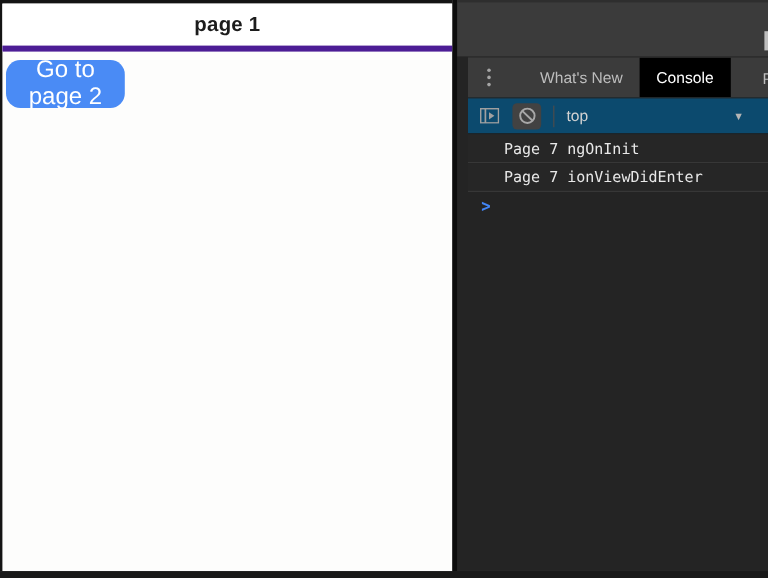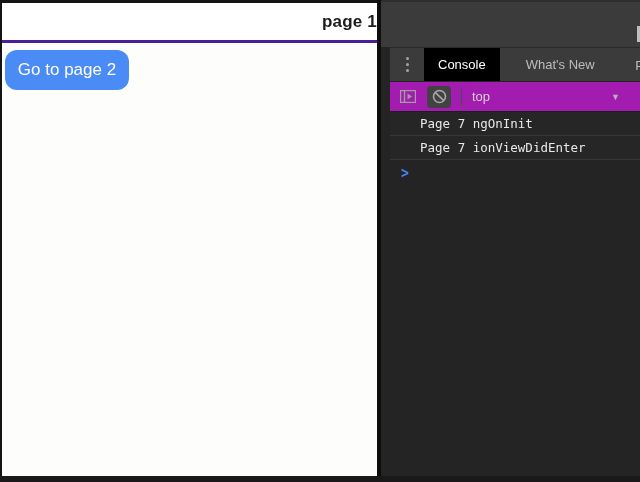--- a/index.html
+++ b/index.html
@@ -8,29 +8,29 @@
     position:relative;width:640px;height:482px;overflow:hidden;
     font-family:"Liberation Sans",sans-serif;background:#242424;
   }
 
   
   .app-pane{
     position:absolute;left:0;top:0;width:377px;height:476px;
     background:#fdfdfc;border-left:2px solid #141414;border-top:3px solid #141414;
   }
   .app-header{
-    height:40px;background:#ffffff;border-bottom:3px solid #4c1d95;
-    display:flex;align-items:center;justify-content:flex-end;
+    height:40px;background:#ffffff;border-bottom:5px solid #4c1d95;
+    display:flex;align-items:center;justify-content:center;
   }
   .app-title{font-size:17px;font-weight:600;color:#1c1c1c;letter-spacing:.2px;}
   .app-content{position:relative;height:432px;}
   .go-btn{
-    position:absolute;left:3px;top:7px;width:124px;height:40px;
+    position:absolute;left:3px;top:7px;width:99px;height:40px;
     background:#4a8bf5;color:#ffffff;border:none;border-radius:12px;
-    font-family:"Liberation Sans",sans-serif;font-size:17px;cursor:pointer;
+    font-family:"Liberation Sans",sans-serif;font-size:20px;cursor:pointer;
     display:flex;align-items:center;justify-content:center;
   }
 
   
   .pane-divider{position:absolute;left:377px;top:0;width:4px;height:476px;background:#0d0d0d;}
 
   
   .devtools{position:absolute;left:381px;top:0;width:259px;height:476px;background:#242424;}
   .dt-top-chrome{position:relative;height:47px;background:#3b3b3b;border-top:2px solid #2e2e2e;}
   .clipped-fragment{position:absolute;right:0;top:24px;width:3px;height:16px;background:#d6d6d6;opacity:.85;}
@@ -51,21 +51,21 @@
   .dt-tab{
     display:flex;align-items:center;padding:0 14px;font-size:13px;color:#bdbdbd;
     cursor:pointer;white-space:nowrap;
   }
   .dt-tab.active{background:#000000;color:#ffffff;}
   .dt-tab.whats-new{margin-left:12px;}
   .dt-tab.partial{position:absolute;right:-6px;top:0;height:34px;padding:0 2px;}
 
   
   .dt-toolbar{
-    height:31px;background:#a21caf;border-top:1px solid #242424;border-bottom:1px solid #1d1d1d;
+    height:31px;background:#0c4a6e;border-top:1px solid #242424;border-bottom:1px solid #1d1d1d;
     display:flex;align-items:center;padding:0 18px 0 6px;
   }
   .tb-btn{
     width:24px;height:22px;display:flex;align-items:center;justify-content:center;
     border-radius:4px;cursor:pointer;background:transparent;border:none;padding:0;
   }
   .tb-btn.hl{background:#424242;margin-left:7px;}
   .tb-sep{width:1px;height:18px;background:#4d4d4d;margin:0 10px 0 10px;}
   .tb-context{font-size:13px;color:#d2d2d2;cursor:pointer;}
   .tb-caret{margin-left:auto;color:#b5b5b5;font-size:9px;cursor:pointer;padding-right:2px;}
@@ -111,25 +111,25 @@
       <div class="dt-main">
 
         <div class="dt-tabbar">
           <div class="kebab">
             <span class="dots">
                 <i></i>
                 <i></i>
                 <i></i>
               </span>
           </div>
+          <div class="dt-tab whats-new">
+            <span>What's New</span>
+          </div>
           <div class="dt-tab active">
             <span>Console</span>
-          </div>
-          <div class="dt-tab whats-new">
-            <span>What's New</span>
           </div>
           <div class="dt-tab partial">
             <span>P</span>
           </div>
         </div>
 
         <div class="dt-toolbar">
           <button class="tb-btn">
             <svg class="ic" width="16" height="13" viewBox="0 0 16 13">
               <rect x="0.5" y="0.5" width="15" height="12" fill="none" stroke="#a0a0a0" stroke-width="1.4"></rect>

